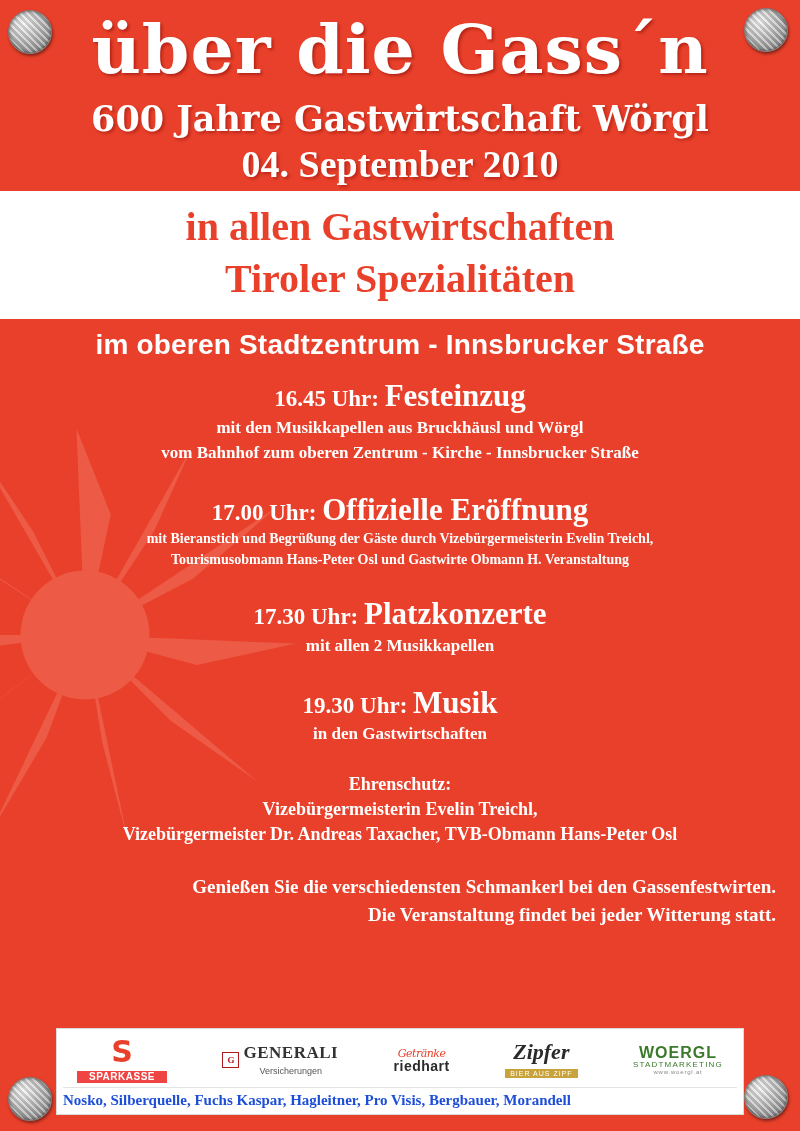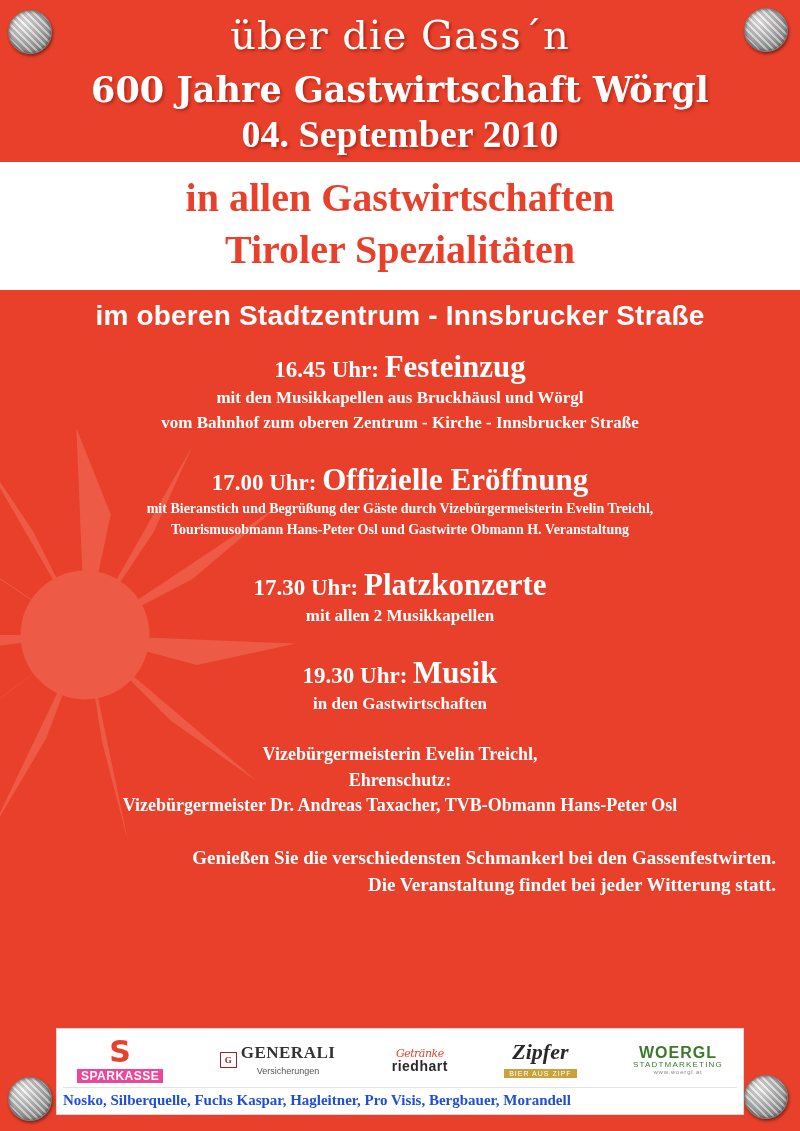--- a/index.html
+++ b/index.html
@@ -46,22 +46,22 @@
 
   
   .header {
     position: relative;
     padding: 14px 0 6px;
     text-align: center;
     color: #ffffff;
   }
   .title-main {
     font-family: "DejaVu Serif", serif;
-    font-weight: normal;
-    font-size: 40px;
+    font-weight: bold;
+    font-size: 68px;
     line-height: 1.05;
     letter-spacing: 1px;
     text-shadow: 2px 2px 3px rgba(120,0,0,0.45);
   }
   .title-sub {
     font-family: "DejaVu Serif", serif;
     font-weight: bold;
     font-size: 35px;
     line-height: 1.15;
     margin-top: 14px;
@@ -169,25 +169,25 @@
   .logo { text-align: center; line-height: 1; }
 
   .logo-sparkasse .mark {
     font-family: "DejaVu Sans", sans-serif;
     font-weight: bold;
     font-size: 30px;
     color: #e8402a;
   }
   .logo-sparkasse .cap {
     font-family: "Liberation Sans", sans-serif;
-    font-size: 12px;
-    font-weight: bold;
-    color: #ffffff;
-    background: #ec4899;
-    padding: 1px 4px;
+    font-size: 10px;
+    font-weight: bold;
+    color: #ffffff;
+    background: #ef4444;
+    padding: 1px 12px;
     letter-spacing: 0.5px;
     display: inline-block;
     margin-top: 2px;
   }
   .logo-generali .mark {
     font-family: "Liberation Serif", serif;
     font-weight: bold;
     font-size: 9px;
     color: #b01c1c;
     border: 1px solid #b01c1c;
@@ -337,22 +337,22 @@
 
     <div class="block">
       <div class="head">
         <span>19.30 Uhr:</span>
         <span class="big">Musik</span>
       </div>
       <div class="det">in den Gastwirtschaften</div>
     </div>
 
     <div class="patron">
+      <div>Ehrenschutz:</div>
       <div>Vizebürgermeisterin Evelin Treichl,</div>
-      <div>Ehrenschutz:</div>
       <div>Vizebürgermeister Dr. Andreas Taxacher,  TVB-Obmann Hans-Peter Osl</div>
     </div>
 
     <div class="closing">
       <div>Genießen Sie die verschiedensten Schmankerl bei den Gassenfestwirten.</div>
       <div>Die Veranstaltung findet bei jeder Witterung statt.</div>
     </div>
   </div>
 
   <div class="sponsor-band">

